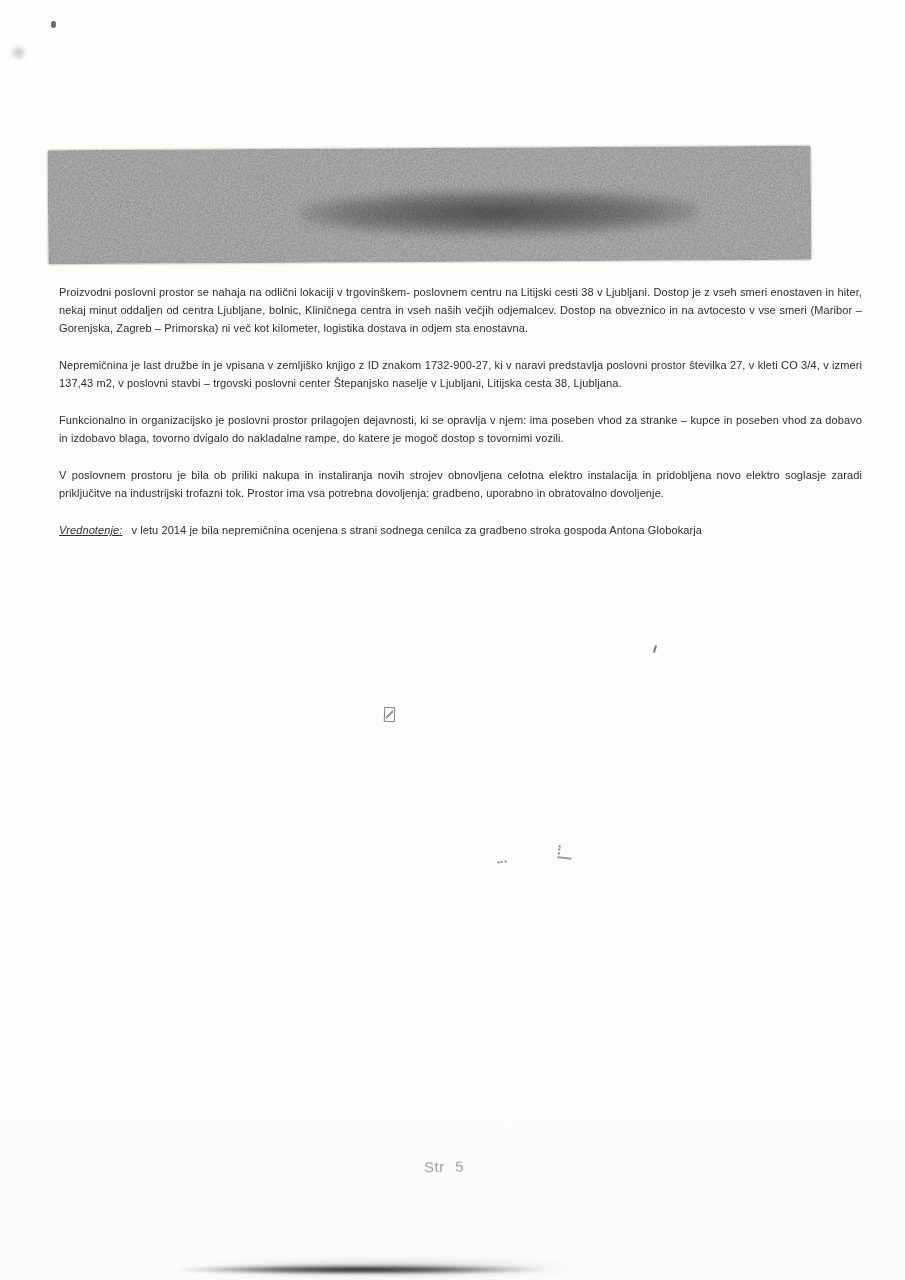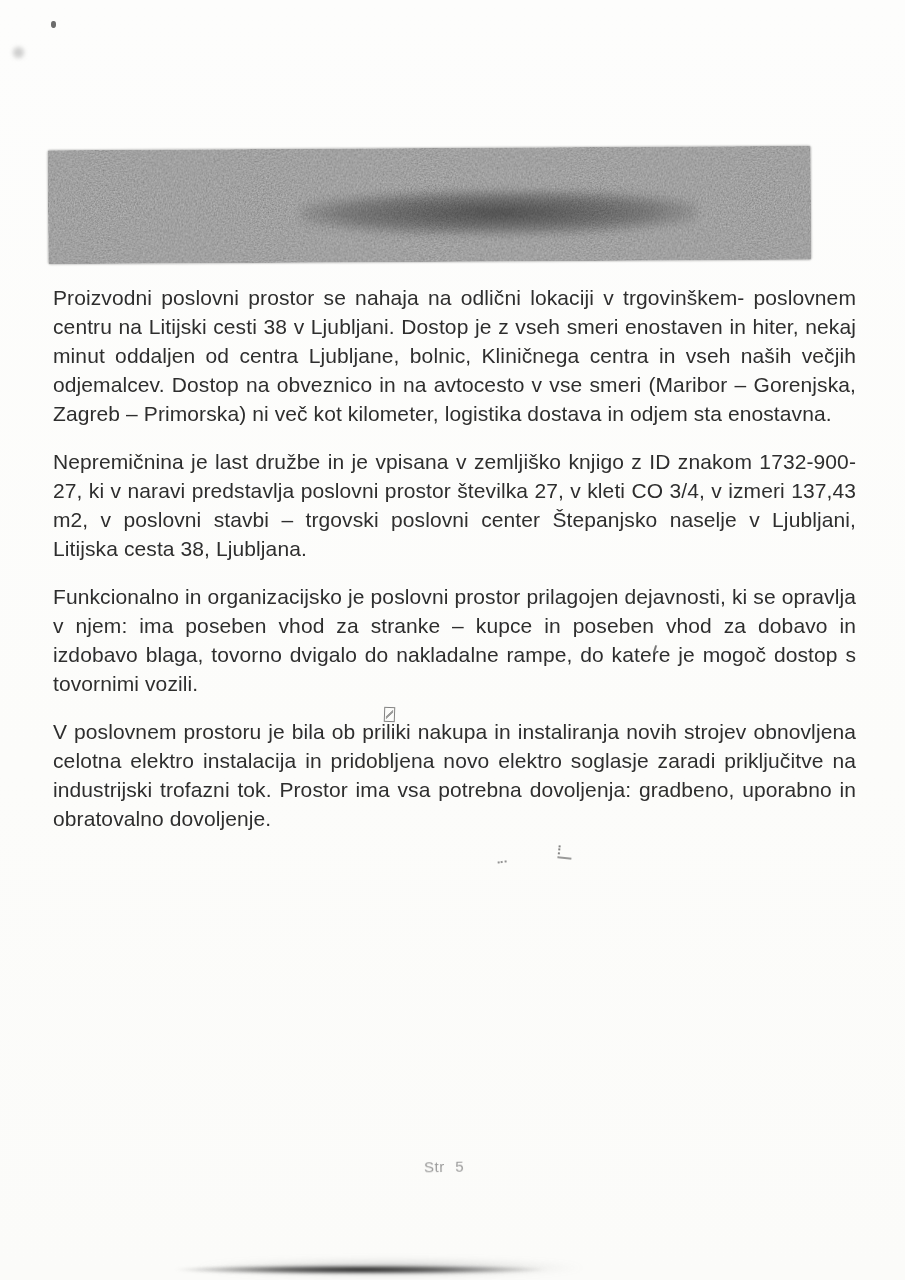--- a/index.html
+++ b/index.html
@@ -50,25 +50,25 @@
     position: absolute;
     left: 33%; top: 38%;
     width: 52%; height: 38%;
     background: radial-gradient(ellipse at center, rgba(10,10,10,0.55) 0%, rgba(20,20,20,0.3) 55%, transparent 80%);
     filter: blur(4px);
   }
 
   
   .body-text {
     position: absolute;
-    left: 53px; top: 283px;
+    left: 59px; top: 283px;
     width: 803px;
     color: #2e2e2e;
-    font-size: 21px;
-    line-height: 29px;
+    font-size: 11px;
+    line-height: 18px;
     letter-spacing: 0.1px;
     filter: blur(0.32px);
   }
   .body-text p {
     margin: 0 0 19px 0;
     text-align: justify;
   }
   .lead {
     font-style: italic;
     text-decoration: underline;
@@ -169,20 +169,23 @@
       <rect x="0" y="0" width="100%" height="100%" fill="#4a4a4a" filter="url(#grain)"></rect>
     </svg>
     <div class="redaction-core"></div>
   </div>
 
   <div class="body-text">
     <p><span>Proizvodni poslovni prostor se nahaja na odlični lokaciji v trgovinškem- poslovnem centru na Litijski cesti 38 v Ljubljani. Dostop je z vseh smeri enostaven in hiter, nekaj minut oddaljen od centra Ljubljane, bolnic, Kliničnega centra in vseh naših večjih odjemalcev. Dostop na obveznico in na avtocesto v vse smeri (Maribor – Gorenjska, Zagreb – Primorska) ni več kot kilometer, logistika dostava in odjem sta enostavna.</span></p>
     <p><span>Nepremičnina je last družbe in je vpisana v zemljiško knjigo z ID znakom 1732-900-27, ki v naravi predstavlja poslovni prostor številka 27, v kleti CO 3/4, v izmeri 137,43 m2, v poslovni stavbi – trgovski poslovni center Štepanjsko naselje v Ljubljani, Litijska cesta 38, Ljubljana.</span></p>
     <p><span>Funkcionalno in organizacijsko je poslovni prostor prilagojen dejavnosti, ki se opravlja v njem: ima poseben vhod za stranke – kupce in poseben vhod za dobavo in izdobavo blaga, tovorno dvigalo do nakladalne rampe, do katere je mogoč dostop s tovornimi vozili.</span></p>
     <p><span>V poslovnem prostoru je bila ob priliki nakupa in instaliranja novih strojev obnovljena celotna elektro instalacija in pridobljena novo elektro soglasje zaradi priključitve na industrijski trofazni tok. Prostor ima vsa potrebna dovoljenja: gradbeno, uporabno in obratovalno dovoljenje.</span></p>
+    <p>
+      <span class="lead">Vrednotenje:</span><span>v letu 2014 je bila nepremičnina ocenjena s strani sodnega cenilca za gradbeno stroka gospoda Antona Globokarja</span>
+    </p>
   </div>
 
   <span class="box-glyph"></span>
   <span class="comma-artifact"></span>
   <span class="dots-artifact-1"></span>
   <span class="dots-artifact-2"></span>
 
   <div class="footer-page">Str 5</div>
 
   <div class="bottom-smudge-halo"></div>

